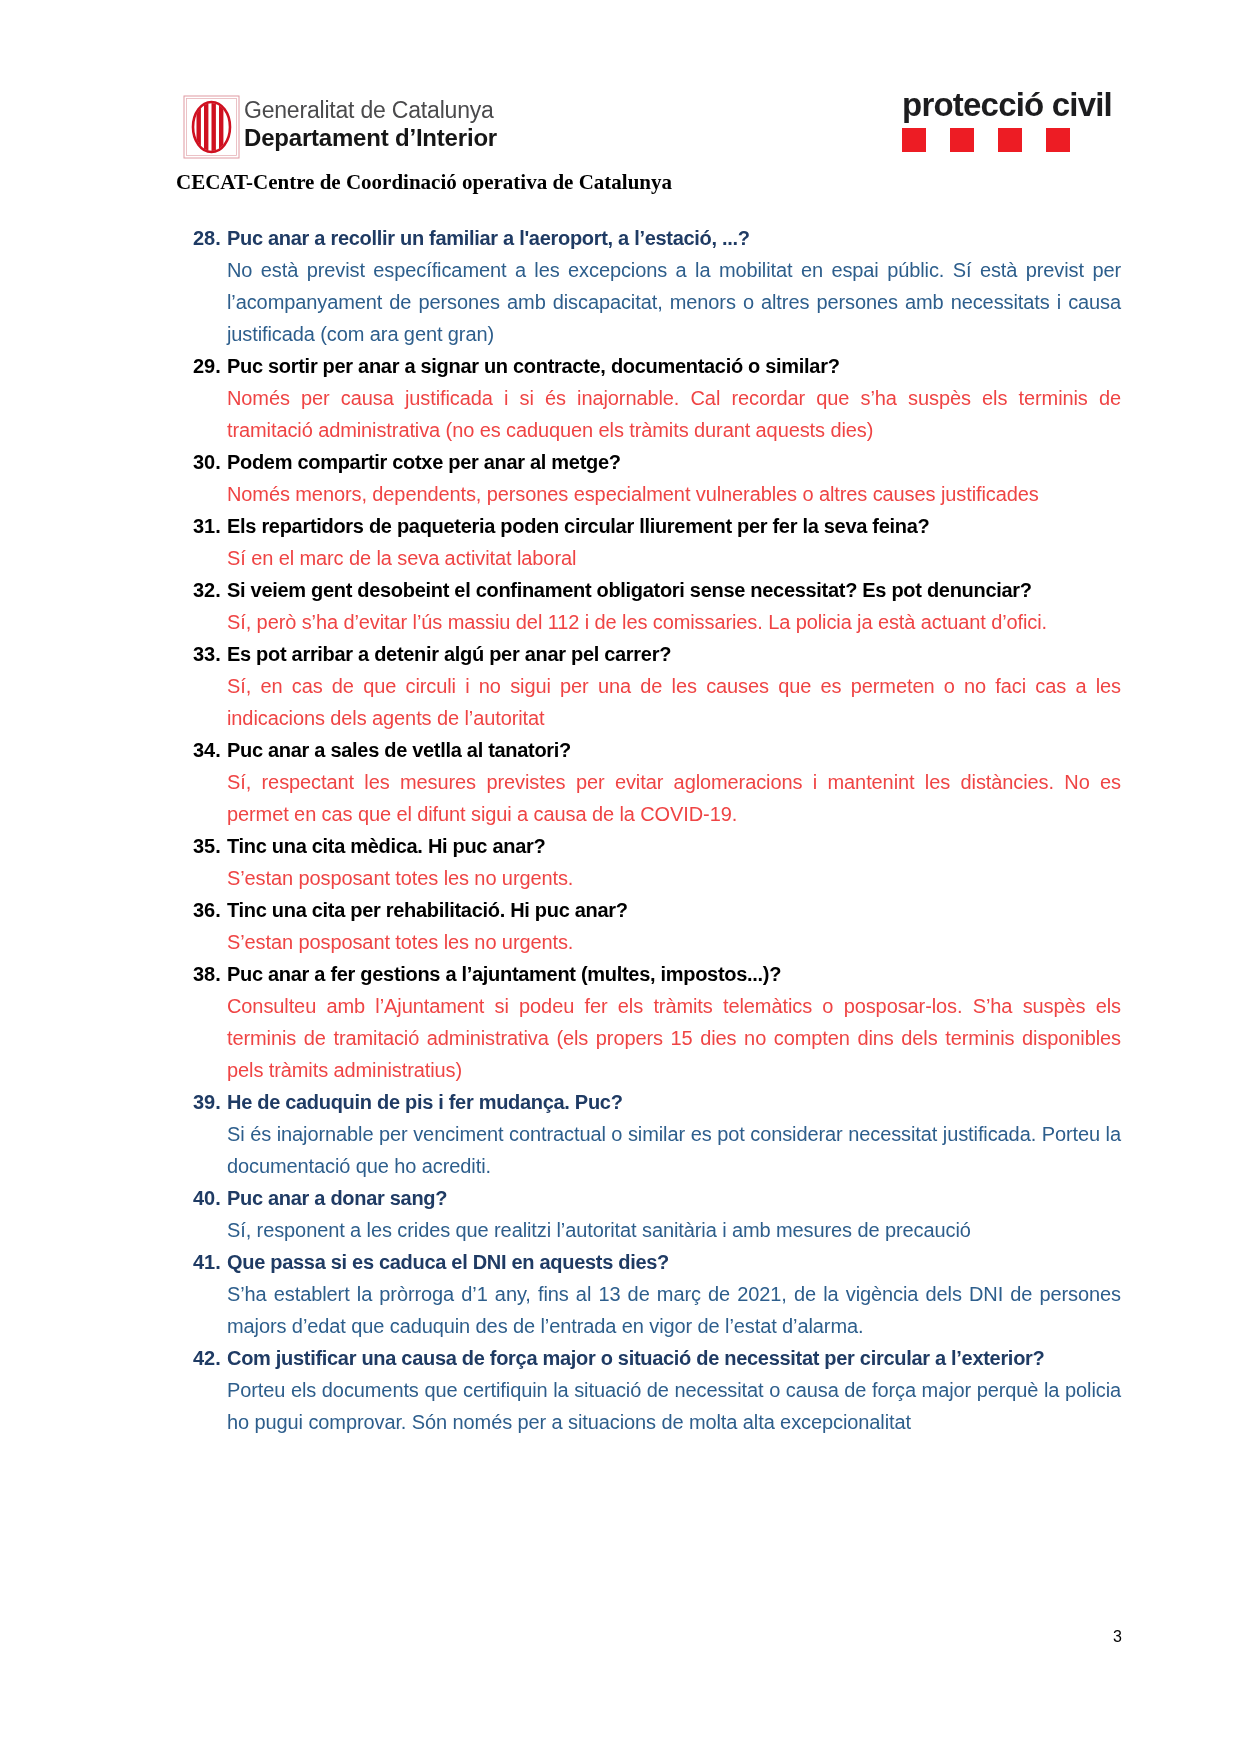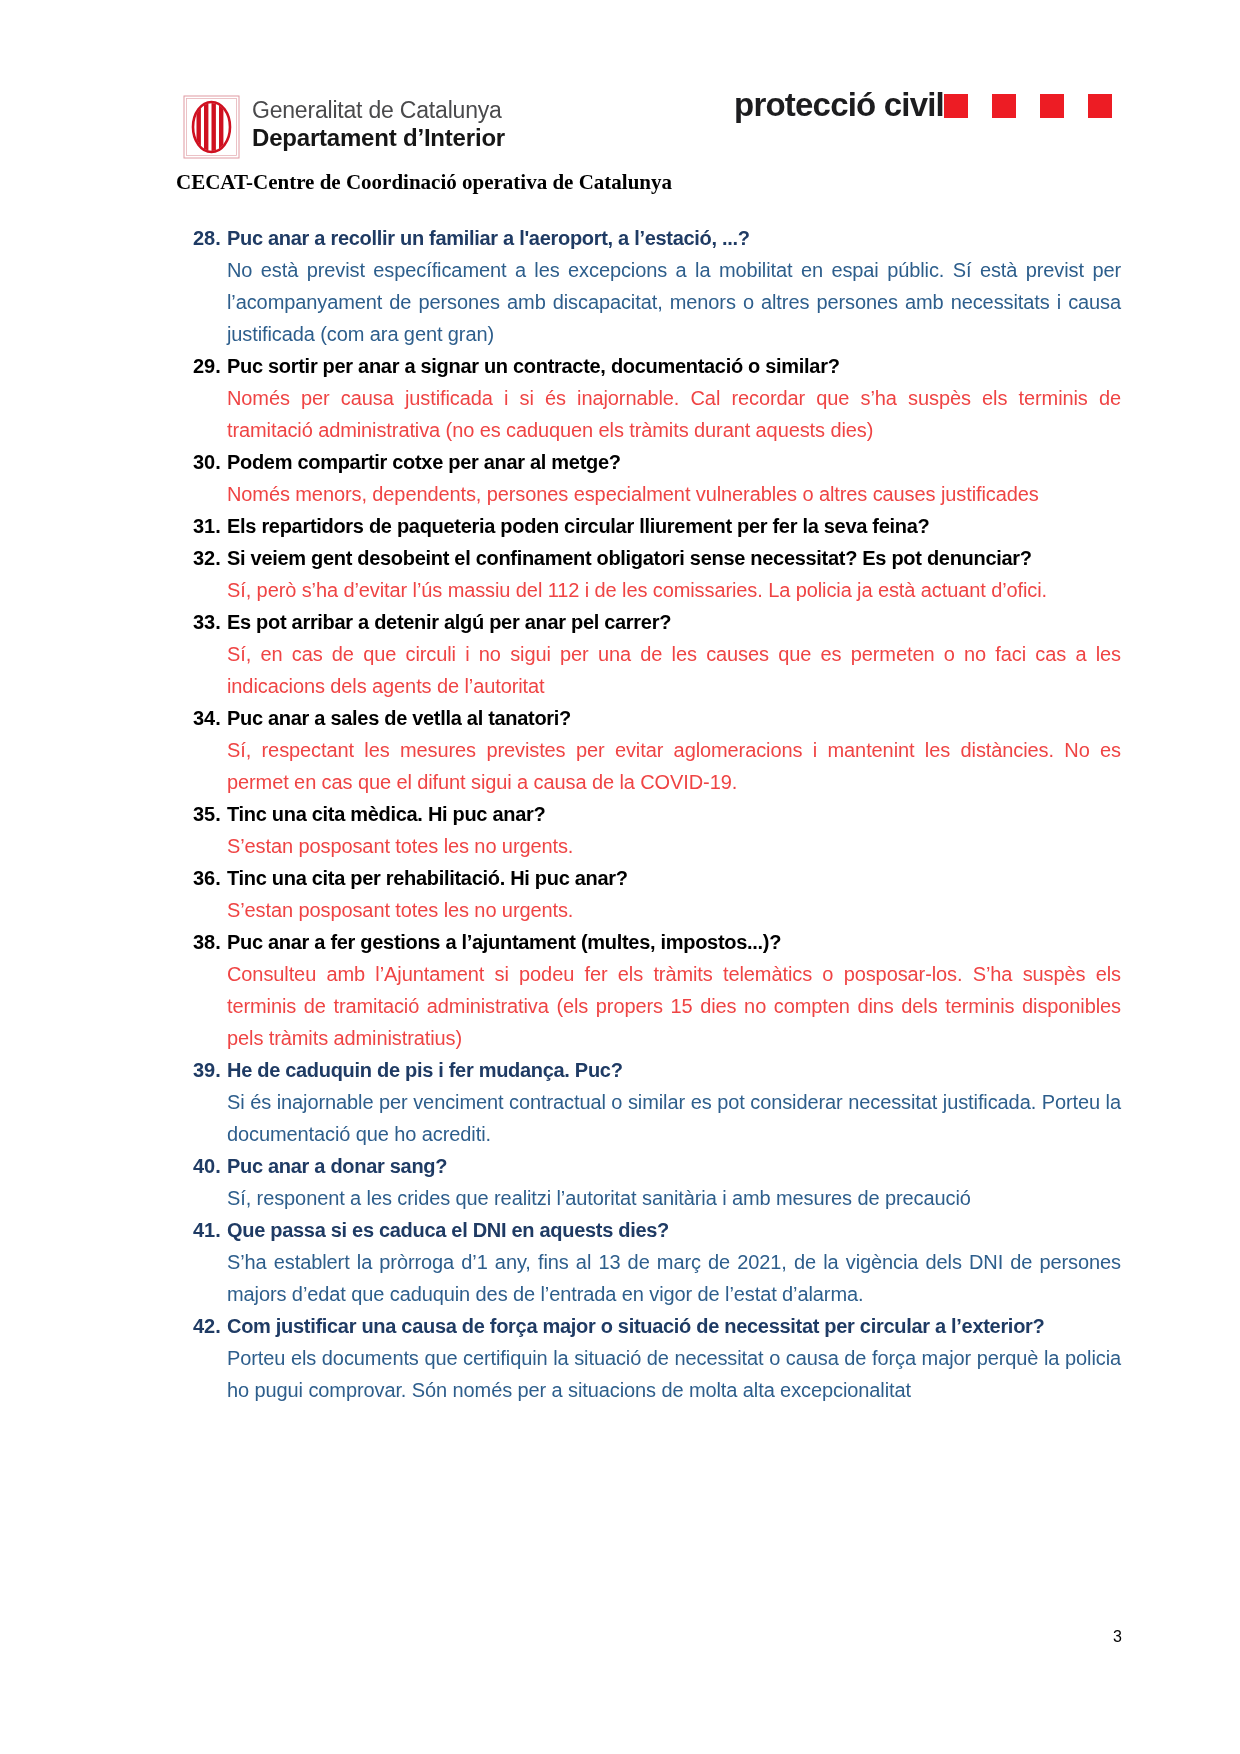--- a/index.html
+++ b/index.html
@@ -7,25 +7,25 @@
     width:1240px;height:1754px;background:#ffffff;
     font-family:"Liberation Sans","DejaVu Sans",sans-serif;
     color:#111;
     position:relative;
   }
   .page{position:absolute;inset:0;width:1240px;height:1754px;background:#fff;overflow:hidden;}
 
   
   .gencat{position:absolute;left:183px;top:95px;display:flex;align-items:flex-start;}
   .gencat-shield{width:57px;height:64px;flex:0 0 auto;}
-  .gencat-text{margin-left:12px;padding-top:2px;}
+  .gencat-text{margin-left:4px;padding-top:2px;}
   .gencat-org{font-size:23px;line-height:27px;color:#4a4a4c;letter-spacing:-0.2px;}
   .gencat-dept{font-size:24px;line-height:28px;font-weight:bold;color:#161616;letter-spacing:-0.2px;}
 
-  .pcivil{position:absolute;right:128px;top:88px;display:flex;flex-direction:row;align-items:flex-start;}
+  .pcivil{position:absolute;right:128px;top:88px;display:flex;flex-direction:column;align-items:flex-start;}
   .pcivil-wordmark{font-size:33px;line-height:34px;font-weight:bold;color:#1d1d1f;letter-spacing:-0.8px;}
   .pcivil-squares{display:flex;gap:24px;margin-top:6px;}
   .pcivil-squares span{width:24px;height:24px;background:var(--brand-red,#ed1c24);display:block;}
 
   .cecat{
     position:absolute;left:176px;top:170px;
     font-family:"Liberation Serif","DejaVu Serif",serif;
     font-weight:bold;font-size:21px;color:#000;
   }
 
@@ -111,20 +111,21 @@
     <div class="qa">
       <div class="q">Podem compartir cotxe per anar al metge?</div>
       <div class="a">Només menors, dependents, persones especialment vulnerables o altres causes justificades</div>
     </div>
   </li>
 
   <li class="faq-item c-black">
     <span class="num">31.</span>
     <div class="qa">
       <div class="q">Els repartidors de paqueteria poden circular lliurement per fer la seva feina?</div>
+      <div class="a">Sí en el marc de la seva activitat laboral</div>
     </div>
   </li>
 
   <li class="faq-item c-black">
     <span class="num">32.</span>
     <div class="qa">
       <div class="q">Si veiem gent desobeint el confinament obligatori sense necessitat? Es pot denunciar?</div>
       <div class="a">Sí, però s’ha d’evitar l’ús massiu del 112 i de les comissaries. La policia ja està actuant d’ofici.</div>
     </div>
   </li>

